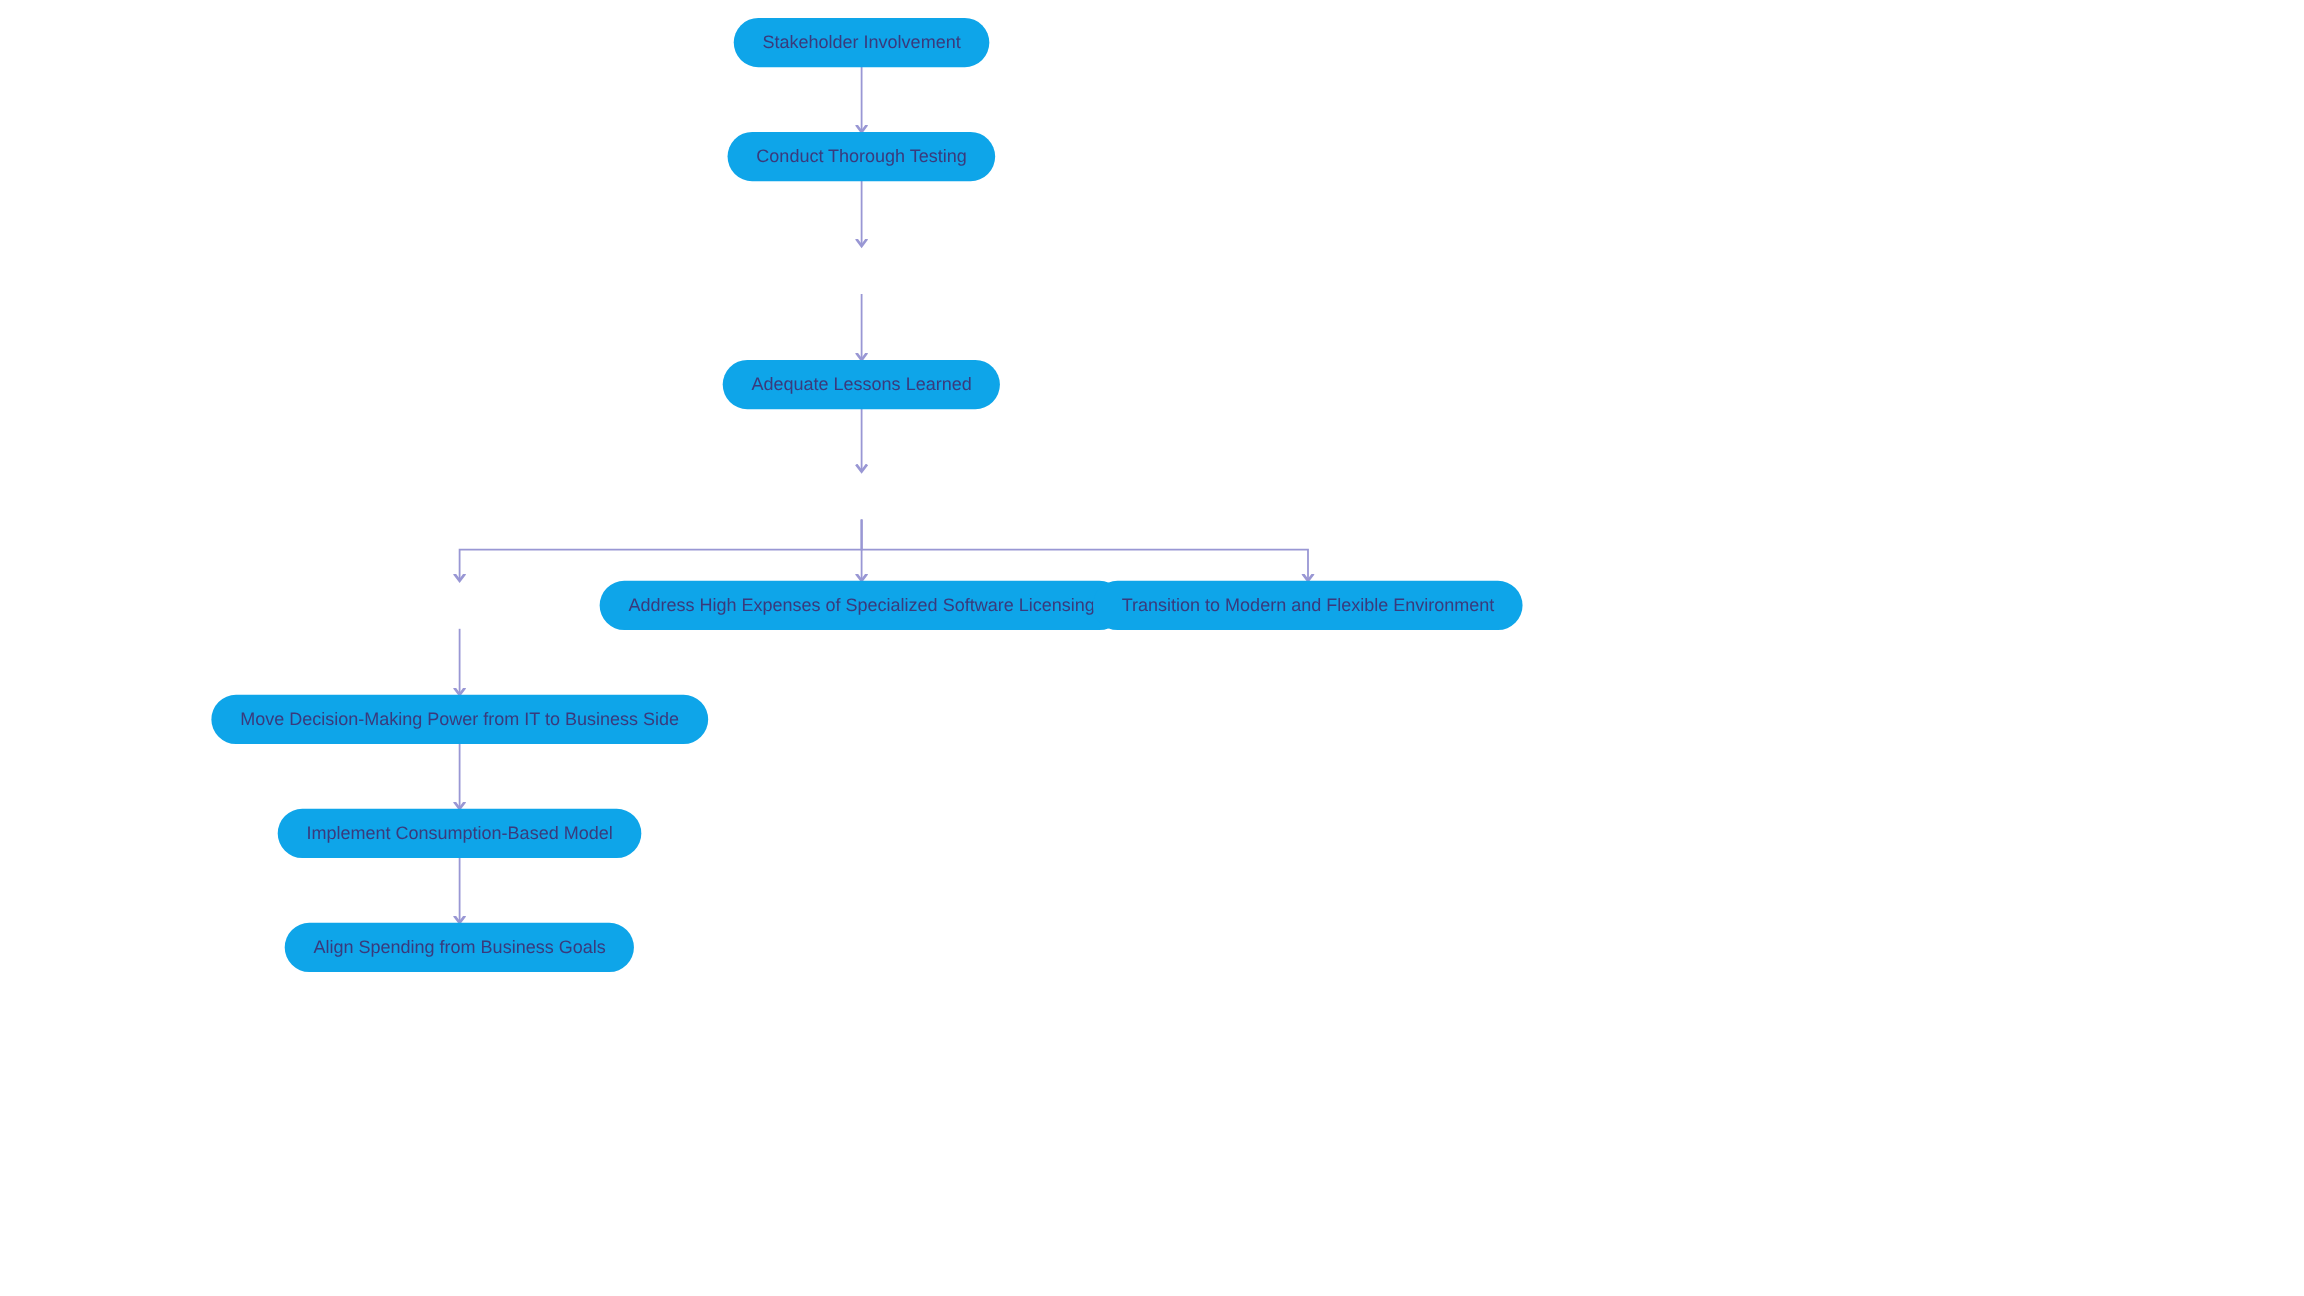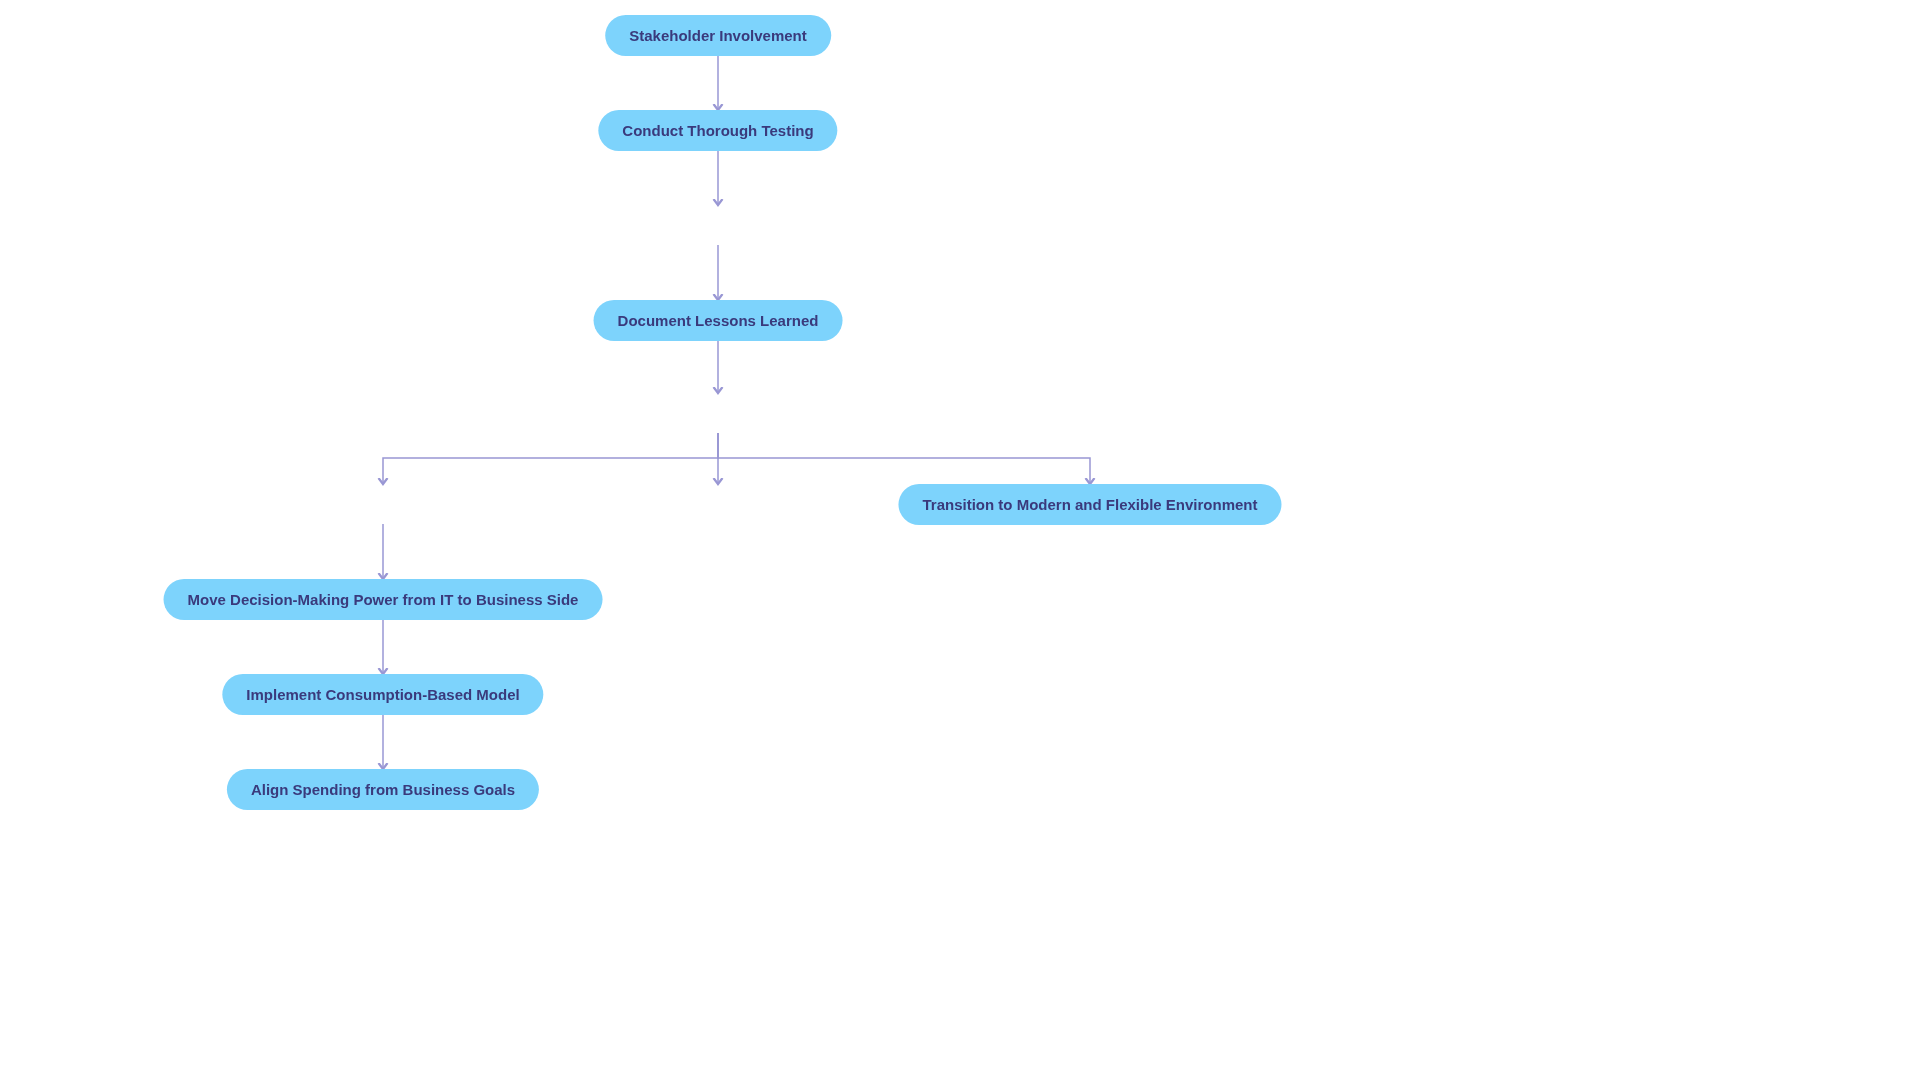--- a/index.html
+++ b/index.html
@@ -22,26 +22,26 @@
       position: absolute;
       top: 0;
       left: 0;
       width: 1920px;
       height: 1080px;
       pointer-events: none;
     }
 
     .node {
       position: absolute;
-      background: #7dd3fc;
+      background: #0ea5e9;
       border-radius: 24px;
       padding: 12px 24px;
       color: #3a3a7c;
       font-size: 15px;
-      font-weight: 700;
+      font-weight: 400;
       text-align: right;
       white-space: nowrap;
       transform: translateX(-50%);
       border: none;
     }
   </style>
 </head>
 <body>
 
 <div class="diagram-container">
@@ -72,24 +72,25 @@
         <path d="M 0 1 L 4 4 L 0 7" fill="none" stroke="#9997d4" stroke-width="1.5"></path>
       </marker>
     </defs>
   </svg>
 
   <div class="node" style="left: 718px; top: 15px;">Stakeholder Involvement</div>
 
   <div class="node" style="left: 718px; top: 110px;">Conduct Thorough Testing</div>
 
 
-  <div class="node" style="left: 718px; top: 300px;">Document Lessons Learned</div>
+  <div class="node" style="left: 718px; top: 300px;">Adequate Lessons Learned</div>
 
 
 
+  <div class="node" style="left: 718px; top: 484px; white-space: nowrap;">Address High Expenses of Specialized Software Licensing</div>
 
   <div class="node" style="left: 1090px; top: 484px;">Transition to Modern and Flexible Environment</div>
 
   <div class="node" style="left: 383px; top: 674px;">Implement Consumption-Based Model</div>
 
   <div class="node" style="left: 383px; top: 579px; white-space: nowrap;">Move Decision-Making Power from IT to Business Side</div>
 
   <div class="node" style="left: 383px; top: 769px;">Align Spending from Business Goals</div>
 </div>
 

